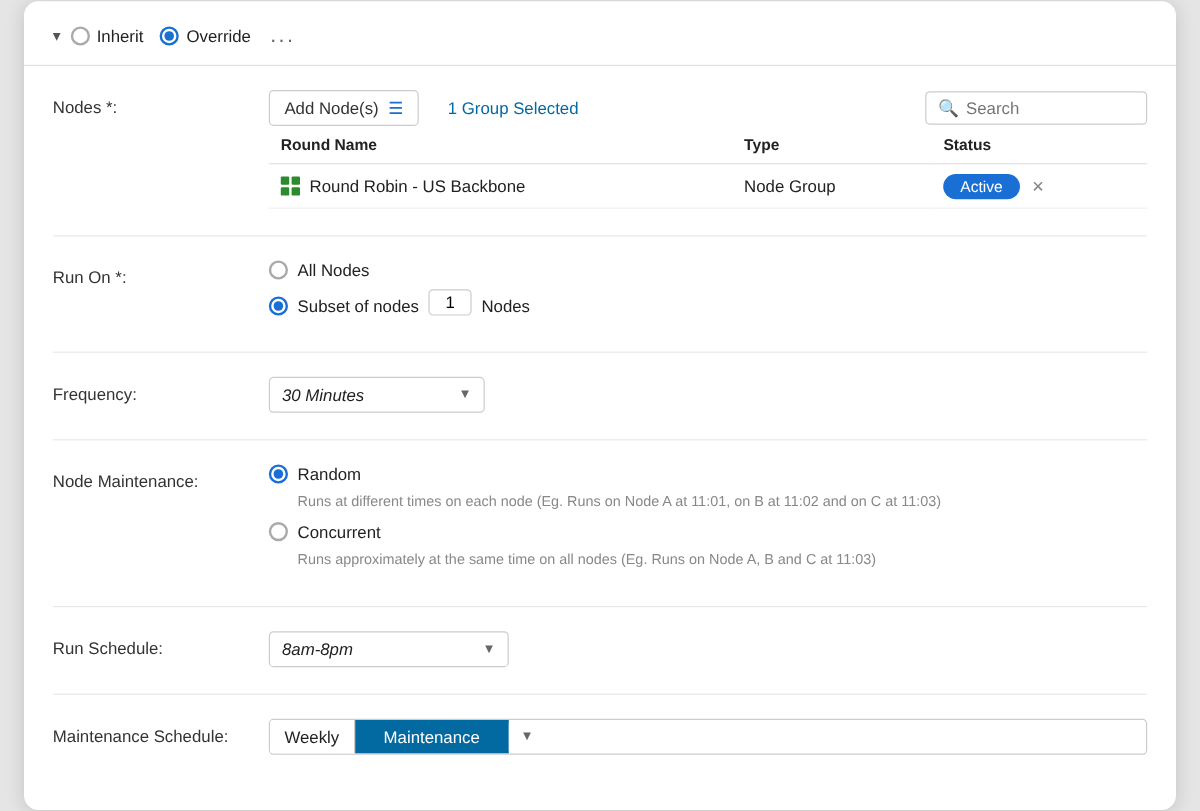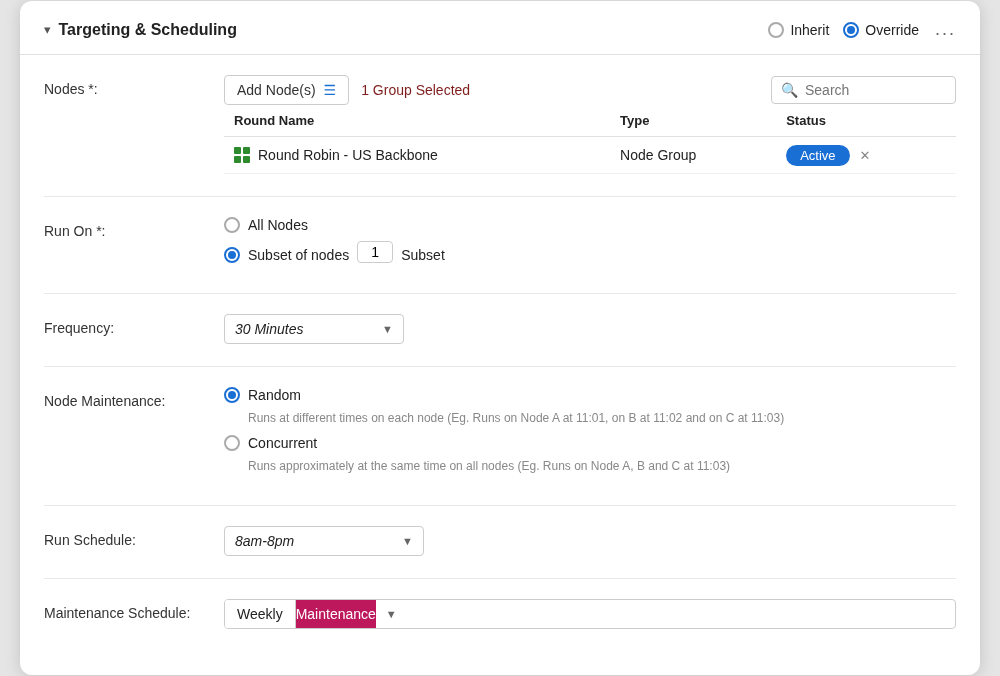--- a/index.html
+++ b/index.html
@@ -97,42 +97,42 @@
       color: #333;
       padding-top: 6px;
     }
     .form-content {
       flex: 1;
     }
     
     .nodes-controls {
       display: flex;
       align-items: center;
-      gap: 12px;
+      gap: 24px;
       justify-content: space-between;
     }
     .add-nodes-btn {
       display: flex;
       align-items: center;
       gap: 8px;
       padding: 6px 12px;
       border: 1px solid #ccc;
       border-radius: 4px;
       background: #fff;
       cursor: pointer;
       font-size: 14px;
       color: #333;
     }
     .list-icon {
       color: #1a6fd4;
       font-size: 14px;
     }
     .group-selected {
       font-size: 14px;
-      color: #7f1d1d;
+      color: #0369a1;
     }
     .search-box {
       display: flex;
       align-items: center;
       gap: 6px;
       border: 1px solid #ccc;
       border-radius: 4px;
       padding: 5px 10px;
       margin-left: auto;
       background: #fff;
@@ -256,23 +256,23 @@
       overflow: hidden;
       min-width: 220px;
     }
     .maintenance-weekly {
       padding: 6px 12px;
       font-size: 14px;
       background: #fff;
       border-right: 1px solid #ccc;
     }
     .maintenance-label {
-      padding: 6px 0;
-      font-size: 14px;
-      background: #be185d;
+      padding: 6px 24px;
+      font-size: 14px;
+      background: #0369a1;
       color: #fff;
       font-weight: 500;
     }
     .maintenance-arrow {
       padding: 6px 10px;
       background: #fff;
       font-size: 11px;
       color: #666;
     }
     .divider {
@@ -281,21 +281,20 @@
       margin: 4px 0 20px 0;
     }
   </style>
 </head>
 <body>
 
 <div class="card">
 
   <div class="card-header">
     <span class="chevron-icon">▾</span>
-    <span class="header-title">Targeting &amp; Scheduling</span>
     <div class="header-controls">
       <div class="radio-group">
         <label class="radio-label">
           <span class="radio-circle"></span>
           <span>Inherit</span>
         </label>
         <label class="radio-label">
           <span class="radio-circle selected"></span>
           <span>Override</span>
         </label>
@@ -358,21 +357,21 @@
       <div class="form-label">Run On *:</div>
       <div class="form-content">
         <div class="radio-option">
           <span class="radio-circle" style="cursor:pointer;"></span>
           <span>All Nodes</span>
         </div>
         <div class="radio-option">
           <span class="radio-circle selected" style="cursor:pointer;"></span>
           <span>Subset of nodes</span>
           <input class="subset-input" type="text" value="1" style="">
-          <span>Subset</span>
+          <span>Nodes</span>
         </div>
       </div>
     </div>
 
     <hr class="divider">
 
     <div class="form-row">
       <div class="form-label">Frequency:</div>
       <div class="form-content">
         <div class="select-control" style="width:180px;">

